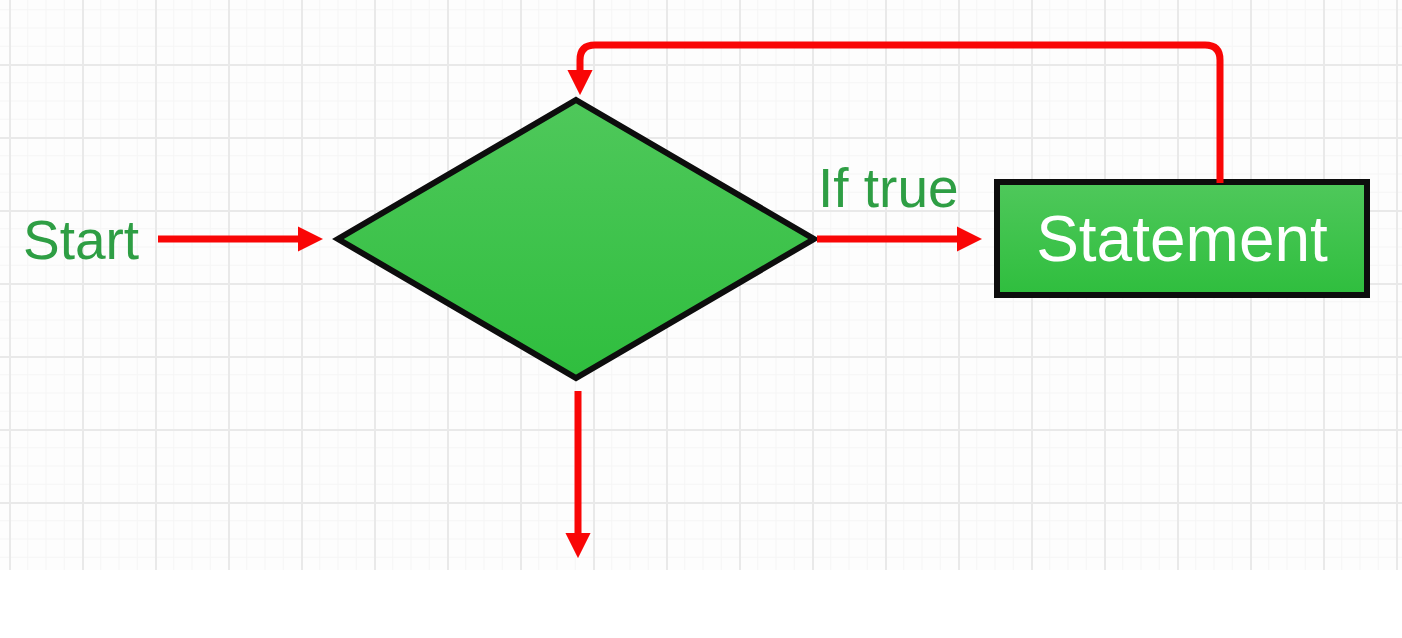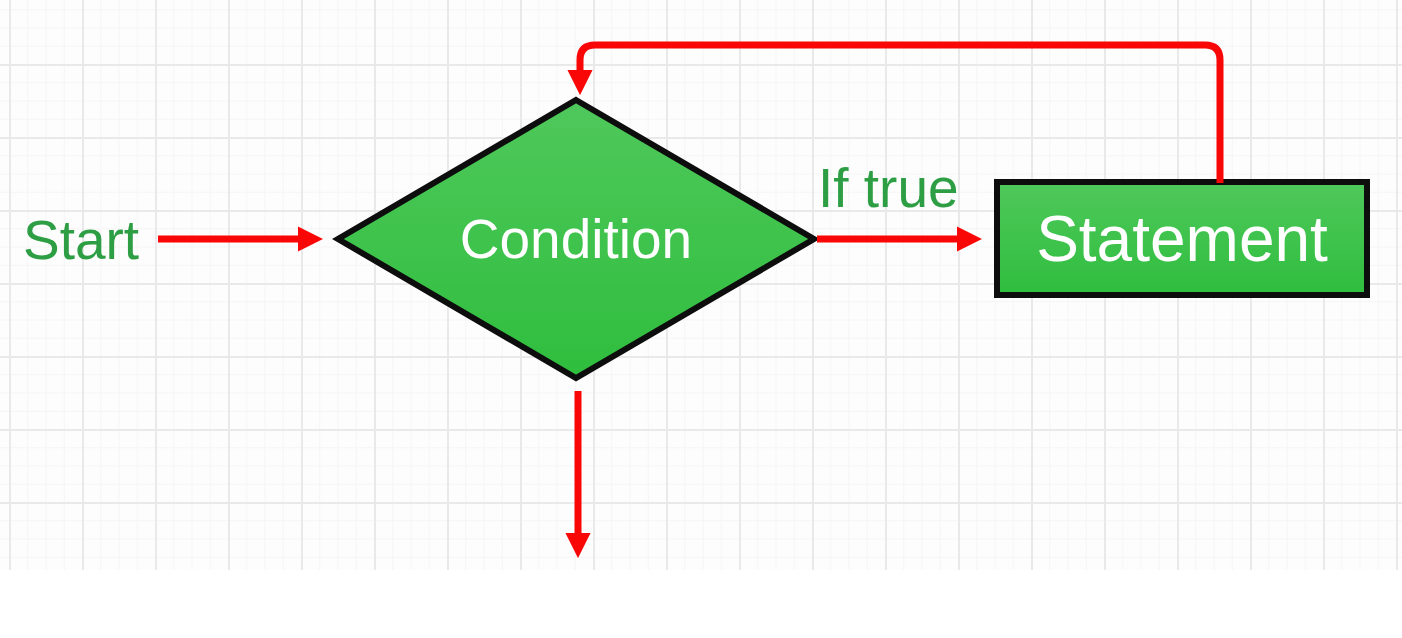--- a/index.html
+++ b/index.html
@@ -85,20 +85,19 @@
 
     <path class="edge" d="M1220,183 L1220,60 Q1220,45 1205,45 L595,45 Q580,45 580,60 L580,75" marker-end="url(#arrowhead)"></path>
   </svg>
 
   <div class="lbl" style="left:23px;top:213px;">Start</div>
 
   <div class="lbl" style="left:818px;top:161px;">If true</div>
 
 
   <div class="node-text" style="left:338px;top:100px;width:476px;height:278px;">
-    <div>Condition</div>
   </div>
 
   <div class="node-text" style="left:997px;top:182px;width:370px;height:113px;font-size:64px;">
     <div>Statement</div>
   </div>
 
 </div>
 
 </body></html>

